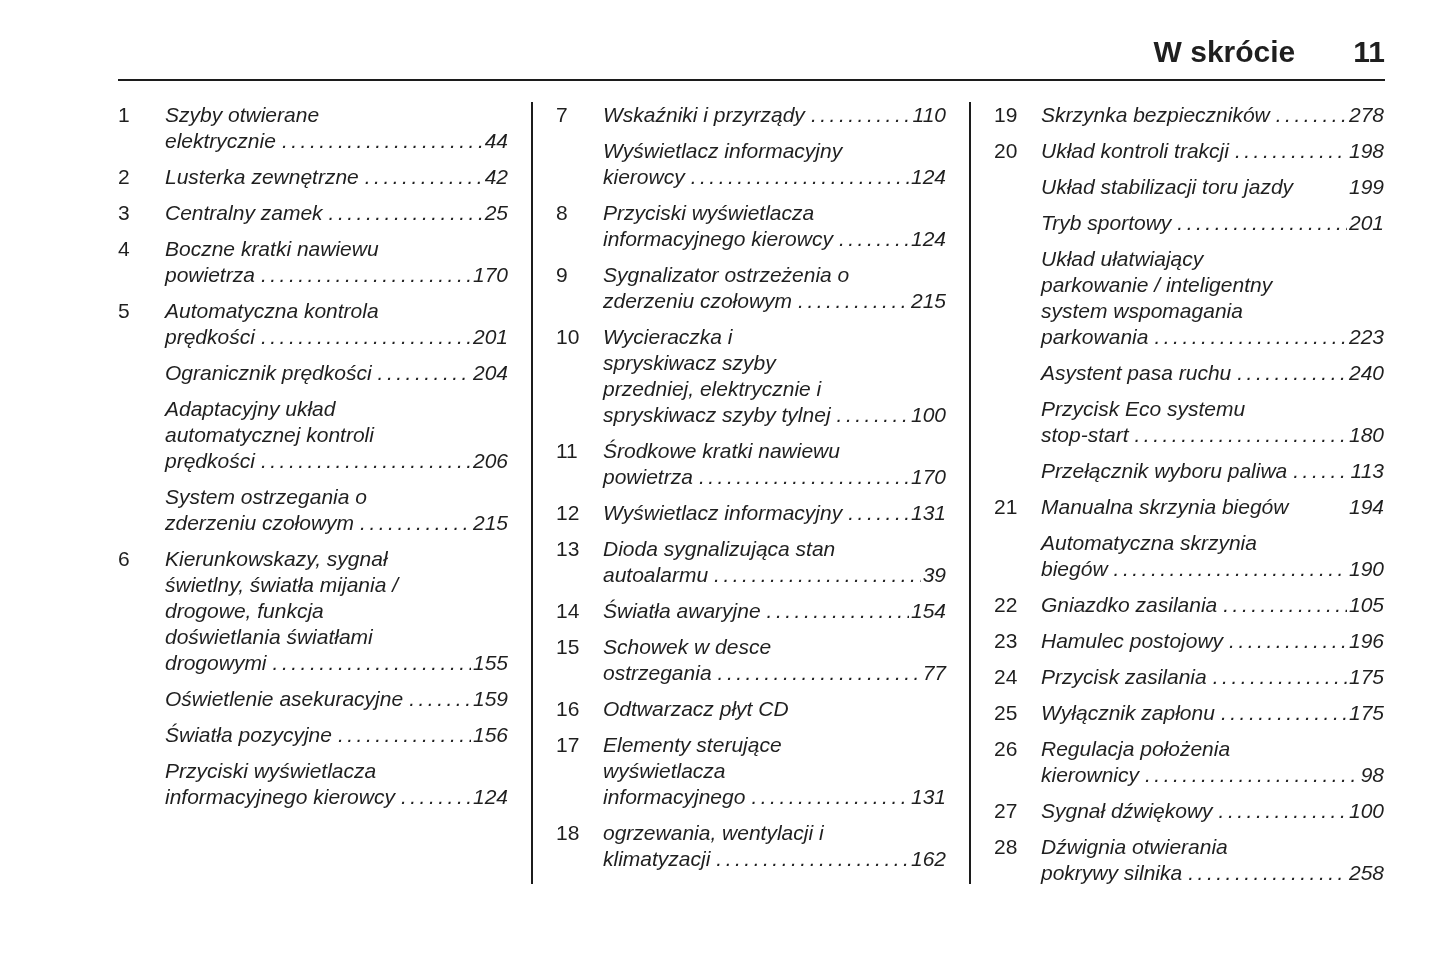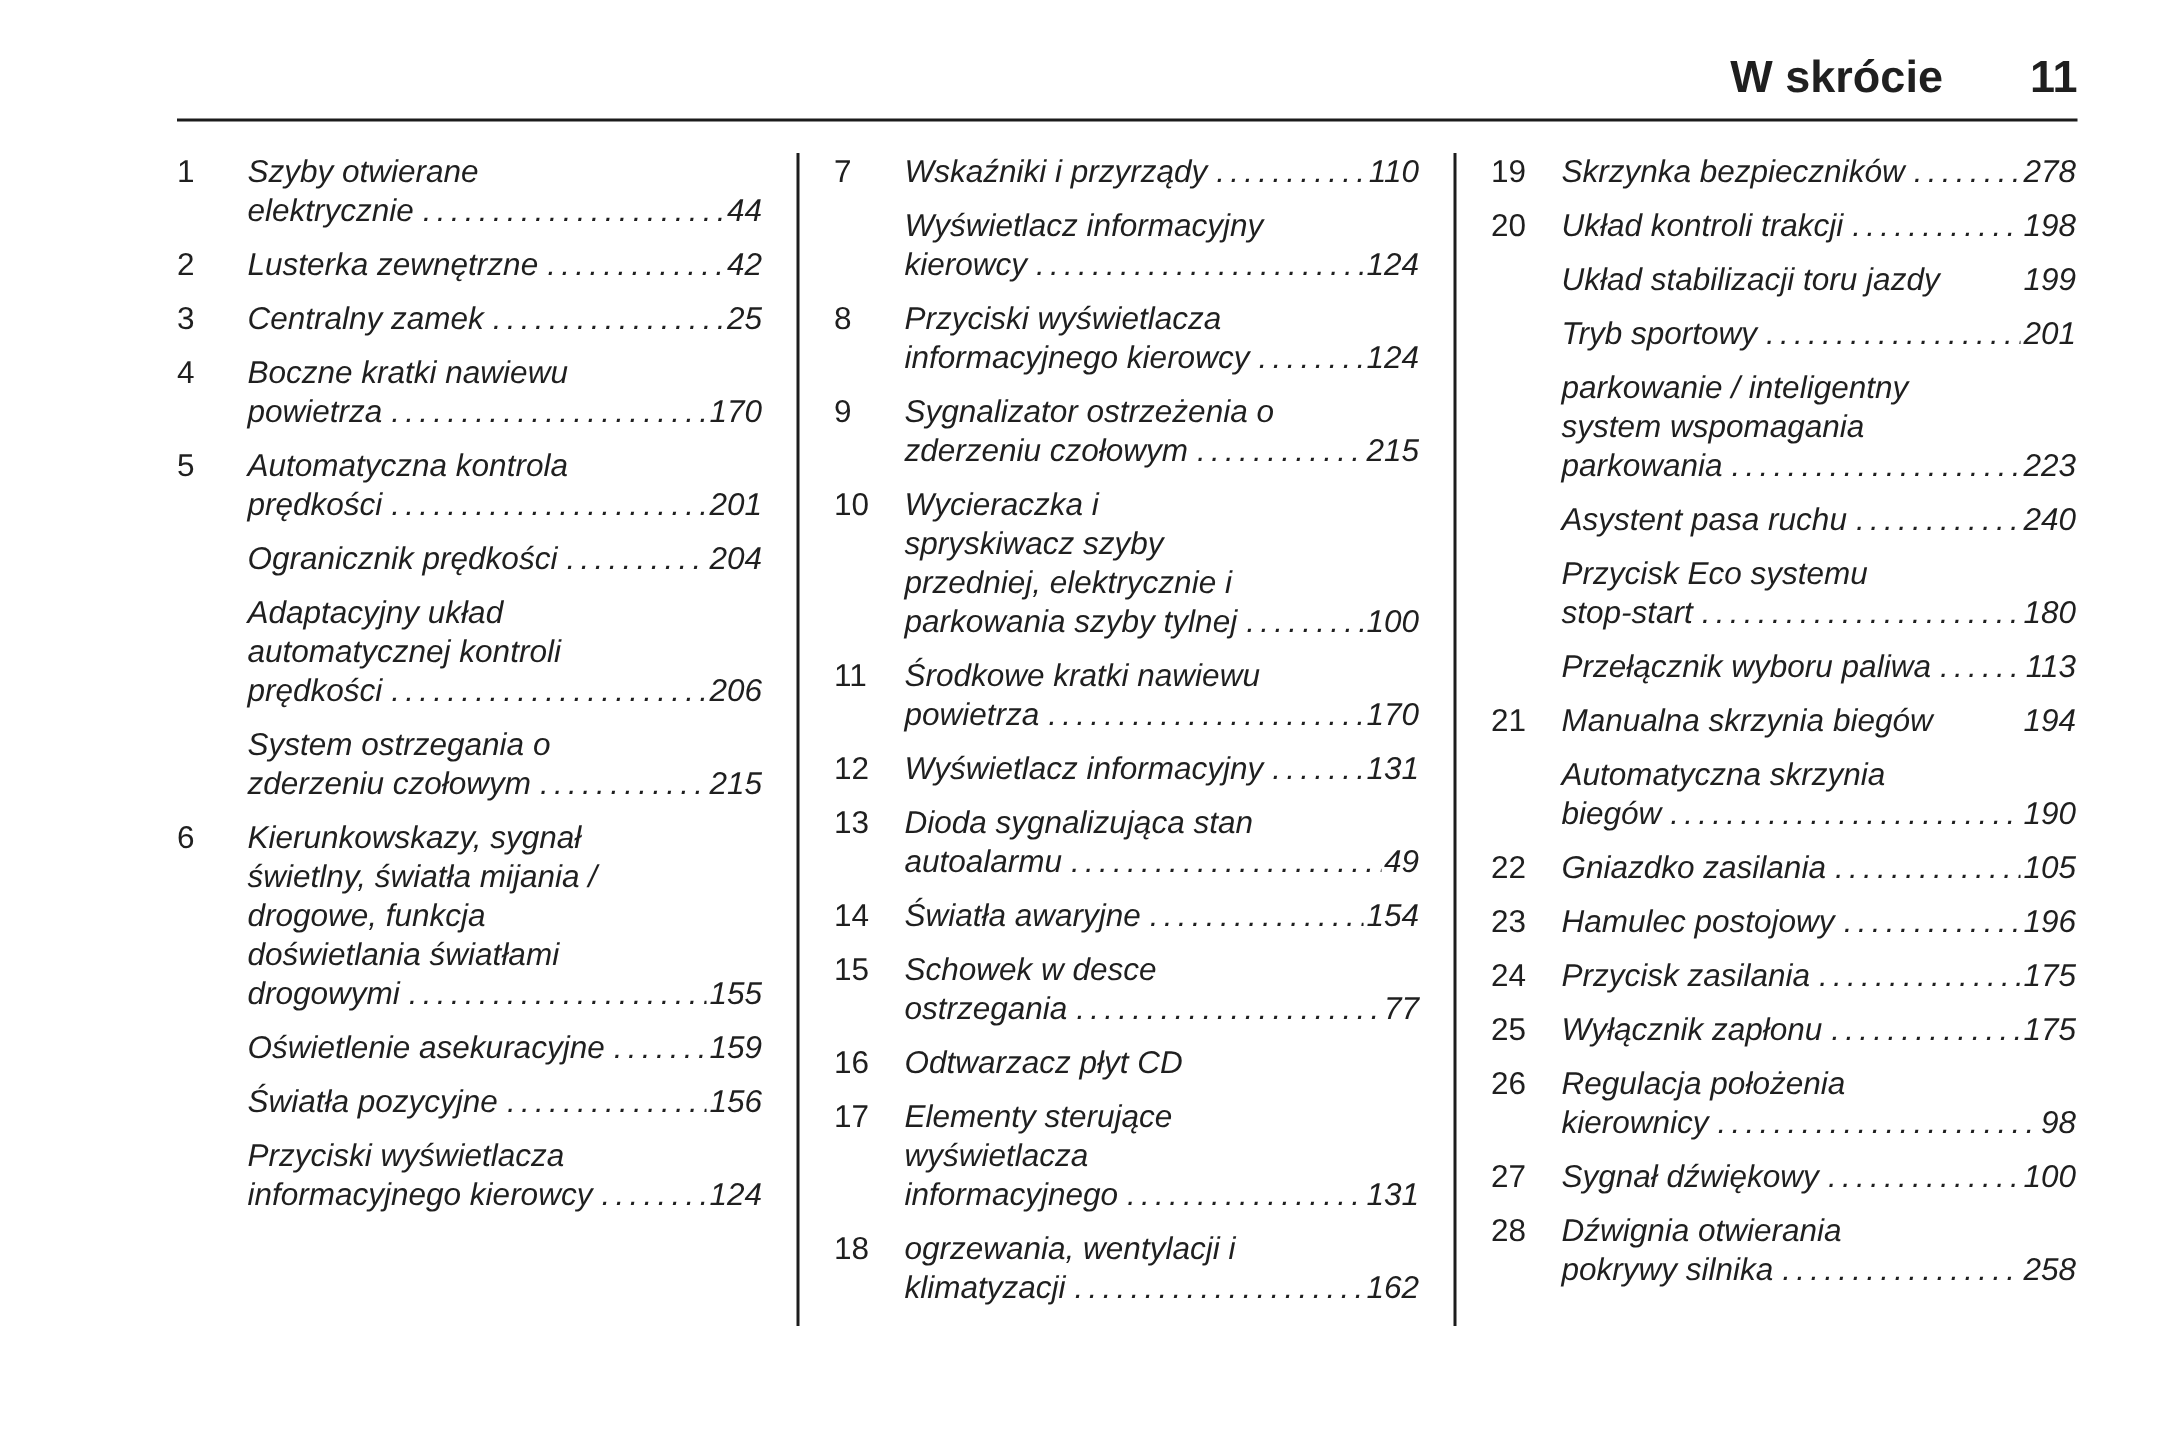--- a/index.html
+++ b/index.html
@@ -254,21 +254,21 @@
             </div>
           </div>
         </div>
         <div class="entry">
           <div class="num">10</div>
           <div class="body">
             <div class="line">Wycieraczka i</div>
             <div class="line">spryskiwacz szyby</div>
             <div class="line">przedniej, elektrycznie i</div>
             <div class="line last">
-              <span class="lbl">parkowania szyby tylnej</span>
+              <span class="lbl">spryskiwacz szyby tylnej</span>
               <span class="dots"></span>
               <span class="pg">100</span>
             </div>
           </div>
         </div>
         <div class="entry">
           <div class="num">11</div>
           <div class="body">
             <div class="line">Środkowe kratki nawiewu</div>
             <div class="line last">
@@ -288,21 +288,21 @@
             </div>
           </div>
         </div>
         <div class="entry">
           <div class="num">13</div>
           <div class="body">
             <div class="line">Dioda sygnalizująca stan</div>
             <div class="line last">
               <span class="lbl">autoalarmu</span>
               <span class="dots"></span>
-              <span class="pg">49</span>
+              <span class="pg">39</span>
             </div>
           </div>
         </div>
         <div class="entry">
           <div class="num">14</div>
           <div class="body">
             <div class="line last">
               <span class="lbl">Światła awaryjne</span>
               <span class="dots"></span>
               <span class="pg">154</span>
@@ -388,20 +388,21 @@
             <div class="line last">
               <span class="lbl">Tryb sportowy</span>
               <span class="dots"></span>
               <span class="pg">201</span>
             </div>
           </div>
         </div>
         <div class="entry">
           <div class="num"></div>
           <div class="body">
+            <div class="line">Układ ułatwiający</div>
             <div class="line">parkowanie / inteligentny</div>
             <div class="line">system wspomagania</div>
             <div class="line last">
               <span class="lbl">parkowania</span>
               <span class="dots"></span>
               <span class="pg">223</span>
             </div>
           </div>
         </div>
         <div class="entry">

